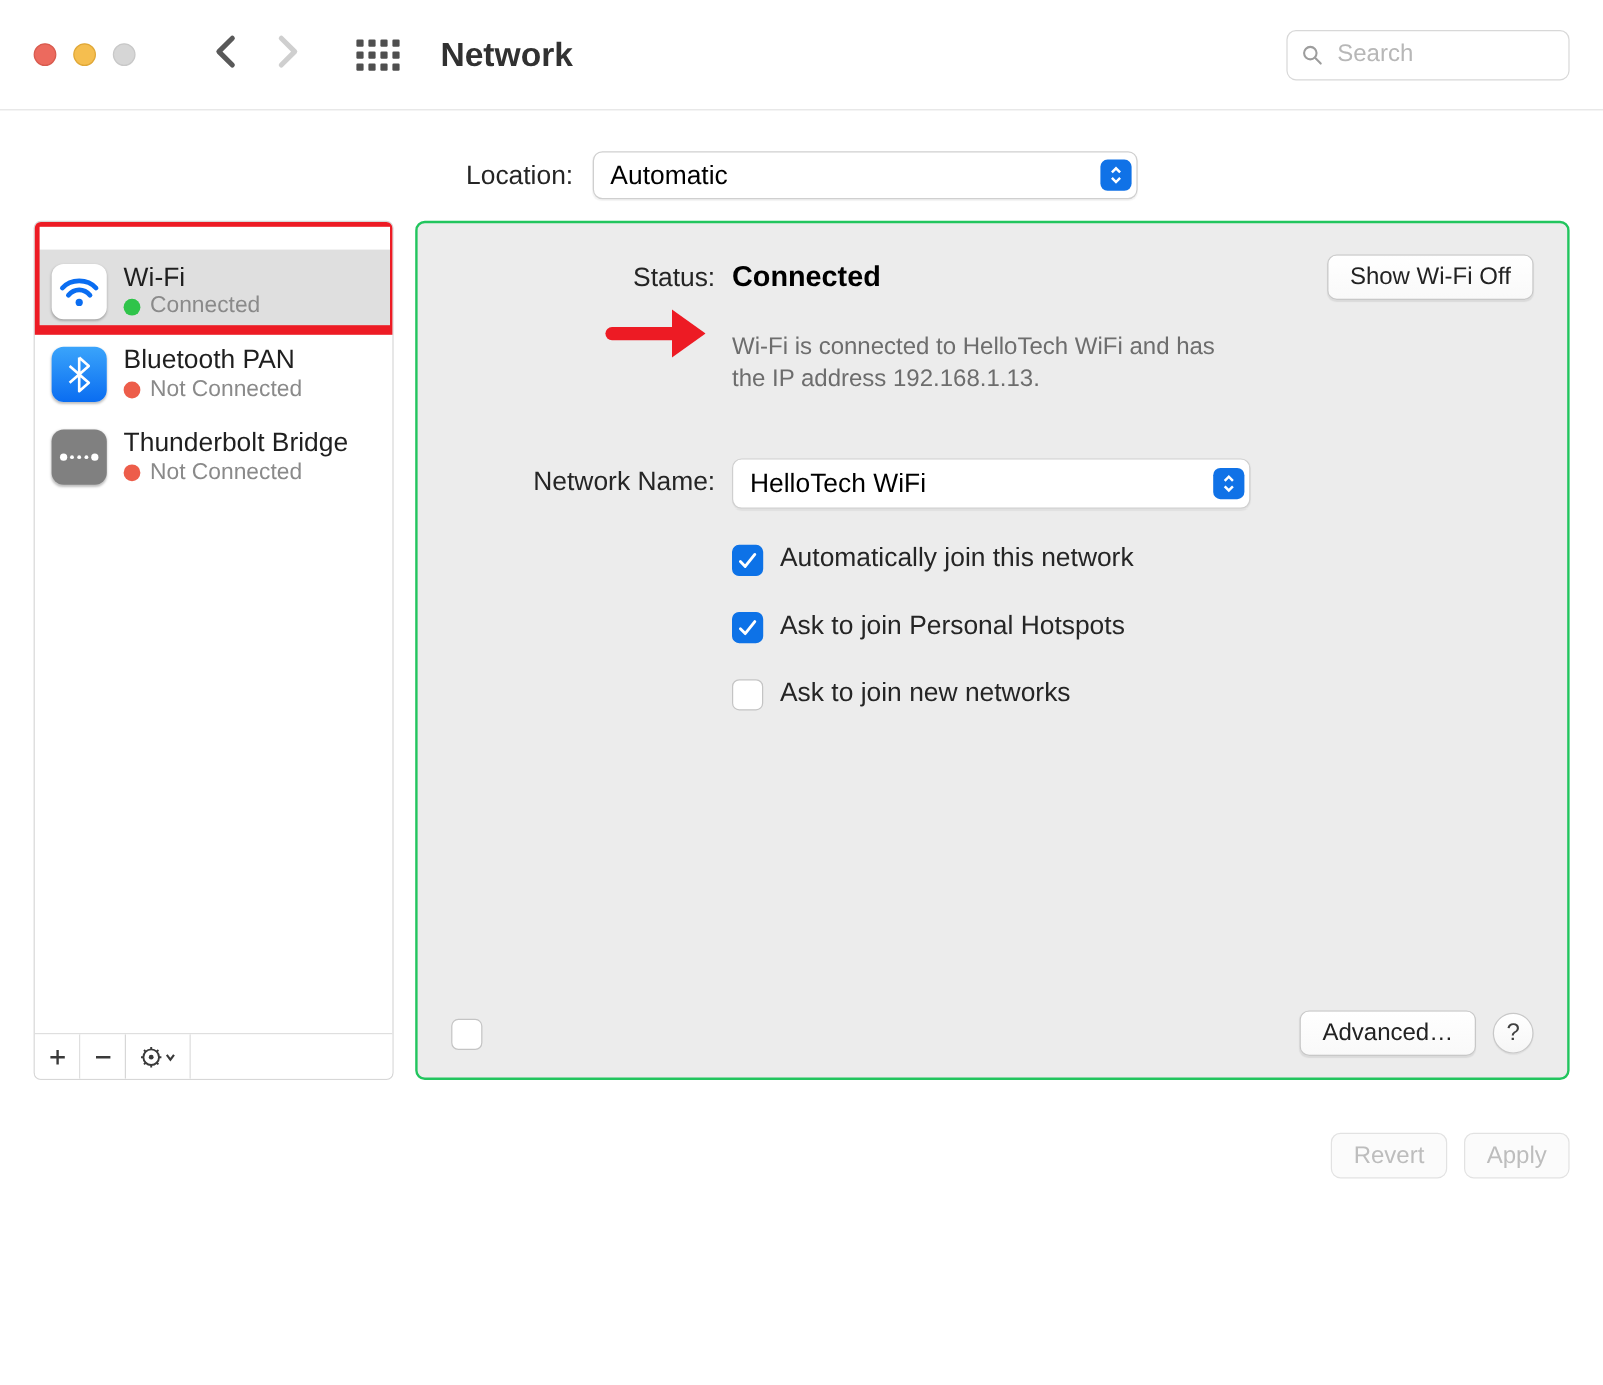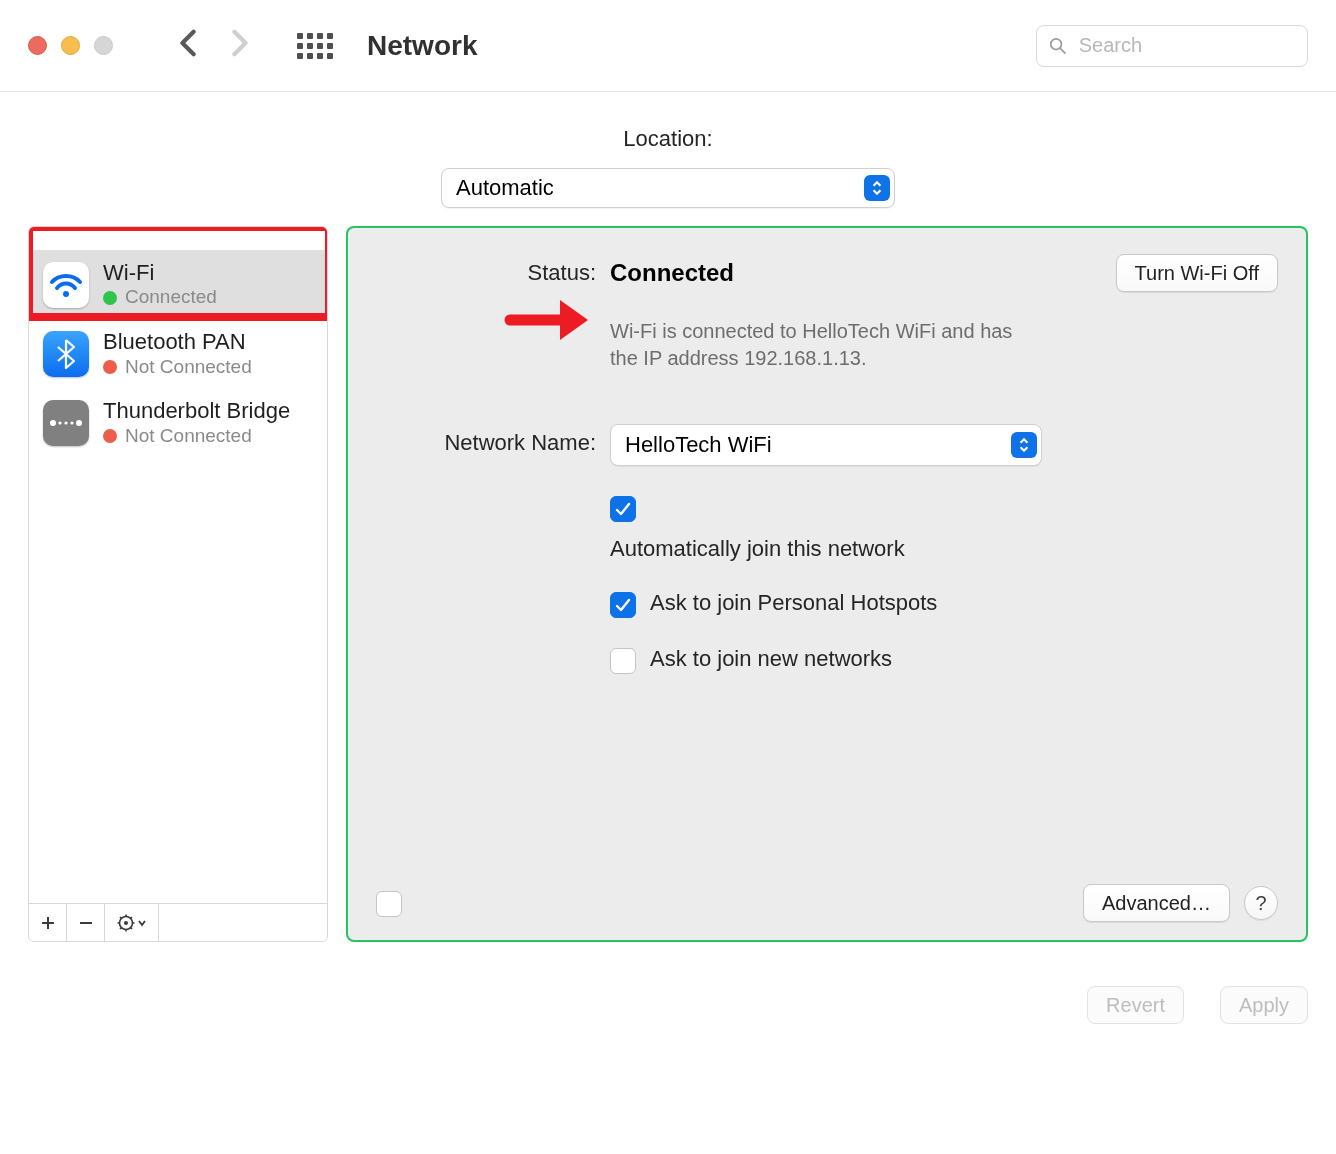--- a/index.html
+++ b/index.html
@@ -28,34 +28,34 @@
   .tl.gray   { background: #d6d6d6; border: 1px solid #c8c8c8; }
   .nav-arrows { display: flex; gap: 30px; margin-right: 46px; }
   .nav-arrows svg { width: 22px; height: 28px; }
   .grid-btn { margin-right: 34px; }
   .grid-btn .dot-grid { display: grid; grid-template-columns: repeat(4,6px); grid-template-rows: repeat(3,6px); gap: 4px; }
   .grid-btn .dot-grid span { width: 6px; height: 6px; background: #4f4f4f; border-radius: 1px; }
   .title { font-size: 28px; font-weight: 700; color: #313131; }
   .spacer { flex: 1; }
   .search-wrap {
     display: flex; align-items: center;
-    width: 272px; height: 42px;
+    width: 236px; height: 42px;
     background: #fff; border: 1px solid #d8d8d8; border-radius: 8px;
     padding: 0 12px; gap: 10px; color: #9a9a9a;
   }
   .search-wrap input {
     border: none; outline: none; font-size: 20px; width: 100%;
     background: transparent; color: #4a4a4a;
   }
   .search-wrap input::placeholder { color: #b7b7b7; }
 
   
   .location-row {
     display: flex; align-items: center; justify-content: center;
-    gap: 16px; padding: 34px 0 18px 0; flex-direction: column;
+    gap: 16px; padding: 34px 0 18px 0;
   }
   .location-row label { font-size: 22px; color: #252525; }
   .popup {
     display: flex; align-items: center; justify-content: space-between;
     height: 40px; padding: 0 4px 0 14px; background: #fff;
     border: 1px solid #cfcfcf; border-radius: 8px;
     box-shadow: 0 1px 1px rgba(0,0,0,0.05);
     font-size: 22px;
   }
   .popup .chevrons {
@@ -136,21 +136,21 @@
     margin-left: auto;
   }
   .mac-btn {
     display: inline-flex; align-items: center; justify-content: center;
     height: 38px; padding: 0 18px; font-size: 20px;
     background: linear-gradient(#ffffff,#f9f9f9);
     border: 1px solid #c8c8c8; border-radius: 8px;
     box-shadow: 0 1px 1px rgba(0,0,0,0.08);
     color: #222;
   }
-  .mac-btn.disabled { color: #bdbdbd; border-color: #e2e2e2; background: #fbfbfb; box-shadow: none; margin-left: 22px; }
+  .mac-btn.disabled { color: #bdbdbd; border-color: #e2e2e2; background: #fbfbfb; box-shadow: none; }
   .status-desc { font-size: 20px; color: #6d6d6d; margin-top: 26px; max-width: 420px; line-height: 1.35; }
 
   .netname-row { margin-top: 52px; }
   .network-popup { width: 432px; height: 42px; }
   .check-row { display: flex; align-items: flex-start; gap: 14px; margin-top: 20px; }
   .mac-checkbox {
     width: 26px; height: 26px; border-radius: 6px;
     border: 1px solid #c4c4c4; background: #fff;
     display: inline-flex; align-items: center; justify-content: center;
     flex-shrink: 0; margin-top: 2px;
@@ -341,54 +341,54 @@
         <line x1="6" y1="28" x2="62" y2="28" stroke="#ed1b24" stroke-width="11" stroke-linecap="round"></line>
         <polygon points="56,8 84,28 56,48" fill="#ed1b24"></polygon>
       </svg>
     </div>
 
     <div class="form-row">
       <div class="form-label">Status:</div>
       <div class="form-body">
         <div class="status-line">
           <span class="status-val">Connected</span>
-          <button class="mac-btn turn-off-btn">Turn Wi-Fi Off</button>
+          <button class="mac-btn turn-off-btn">Show Wi-Fi Off</button>
         </div>
         <div class="status-desc">Wi-Fi is connected to HelloTech WiFi and has the IP address 192.168.1.13.</div>
       </div>
     </div>
 
     <div class="form-row netname-row">
       <div class="form-label">Network Name:</div>
       <div class="form-body">
         <div class="popup network-popup">
           <span>HelloTech WiFi</span>
           <span class="chevrons">
             <svg viewBox="0 0 10 14">
                 <polyline points="2,5 5,2 8,5" fill="none" stroke="#fff" stroke-width="1.8"></polyline>
                 <polyline points="2,9 5,12 8,9" fill="none" stroke="#fff" stroke-width="1.8"></polyline>
               </svg>
           </span>
         </div>
 
-        <div class="check-row" style="margin-top:28px;flex-direction:column;">
-          <span class="mac-checkbox checked">
-            <svg viewBox="0 0 16 14">
-                <polyline points="2,8 6,12 14,2" fill="none" stroke="#fff" stroke-width="2.4" stroke-linecap="round" stroke-linejoin="round"></polyline>
-              </svg>
-          </span>
-          <span class="check-label">Automatically join this network</span>
-        </div>
-
         <div class="check-row" style="margin-top:28px;">
           <span class="mac-checkbox checked">
             <svg viewBox="0 0 16 14">
                 <polyline points="2,8 6,12 14,2" fill="none" stroke="#fff" stroke-width="2.4" stroke-linecap="round" stroke-linejoin="round"></polyline>
               </svg>
           </span>
+          <span class="check-label">Automatically join this network</span>
+        </div>
+
+        <div class="check-row" style="margin-top:28px;">
+          <span class="mac-checkbox checked">
+            <svg viewBox="0 0 16 14">
+                <polyline points="2,8 6,12 14,2" fill="none" stroke="#fff" stroke-width="2.4" stroke-linecap="round" stroke-linejoin="round"></polyline>
+              </svg>
+          </span>
           <span class="check-label">Ask to join Personal Hotspots</span>
         </div>
 
         <div class="check-row" style="margin-top:28px;">
           <span class="mac-checkbox"></span>
           <div>
             <span class="check-label">Ask to join new networks</span>
           </div>
         </div>
 

